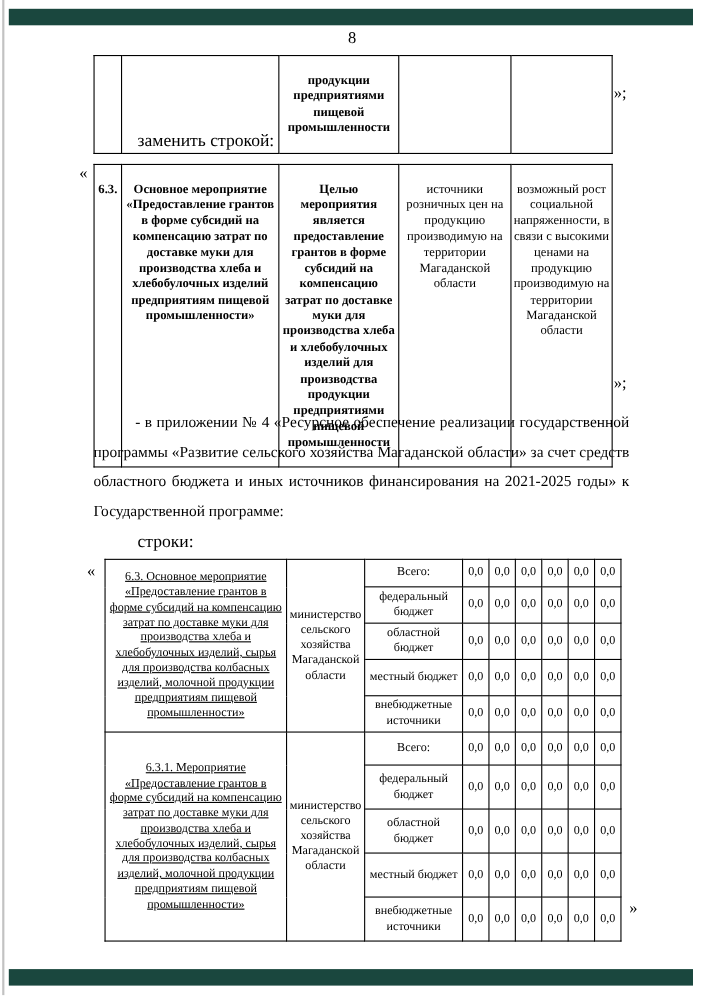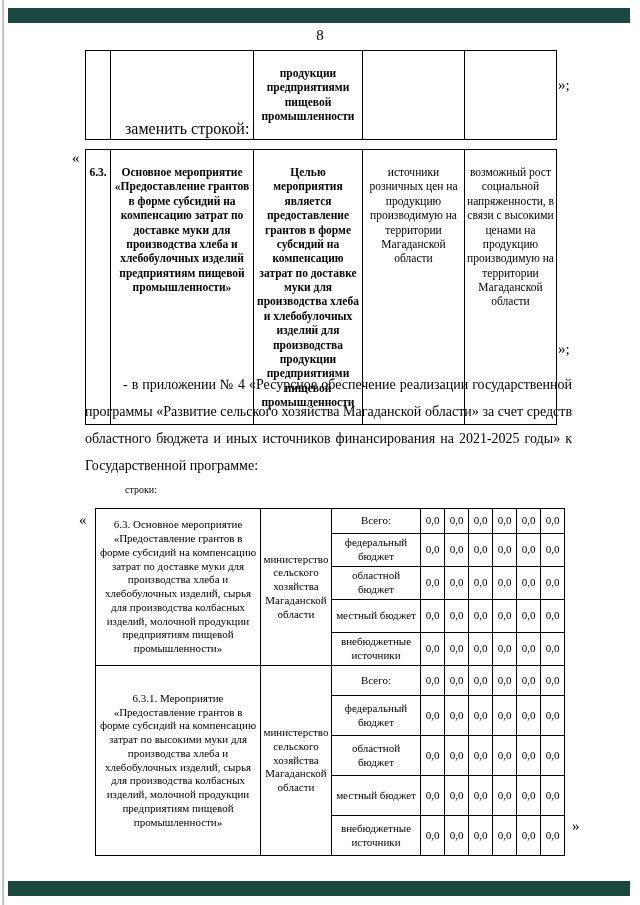--- a/index.html
+++ b/index.html
@@ -68,33 +68,33 @@
     top: 371px; left: 85px;
     width: 487px;
     font-size: 14px;
     line-height: 27px;
     text-align: justify;
     text-indent: 38px;
   }
   .rows-label {
     position: absolute;
     top: 484px; left: 125px;
-    font-size: 10px;
+    font-size: 16px;
     text-align: right;
   }
   
   .t2 { position: absolute; top: 508px; left: 95px; width: 470px; }
   .t2 td {
     font-size: 11px;
     line-height: 1.25;
     text-align: center;
     vertical-align: middle;
     padding: 1px 2px;
   }
-  .t2 td.col-title { padding: 2px 3px; }
+  .t2 td.col-title { padding: 2px 3px; text-decoration: underline; }
   .g1.row-total  td { height: 22px; }
   .g1.row-budget td { height: 30px; }
   .g2.row-total  td { height: 27px; }
   .g2.row-budget td { height: 37px; }
 </style>
 </head>
 <body>
 
 <div class="page">
 
@@ -206,21 +206,21 @@
         <tr class="g1 row-budget">
           <td class="col-budget">внебюджетные источники</td>
           <td class="col-val">0,0</td>
           <td class="col-val">0,0</td>
           <td class="col-val">0,0</td>
           <td class="col-val">0,0</td>
           <td class="col-val">0,0</td>
           <td class="col-val">0,0</td>
         </tr>
         <tr class="g2 row-total">
-          <td rowspan="5" class="col-title">6.3.1. Мероприятие «Предоставление грантов в форме субсидий на компенсацию затрат по высокими муки для производства хлеба и хлебобулочных изделий, сырья для производства колбасных изделий, молочной продукции предприятиям пищевой промышленности»</td>
+          <td rowspan="5" class="col-title">6.3.1. Мероприятие «Предоставление грантов в форме субсидий на компенсацию затрат по доставке муки для производства хлеба и хлебобулочных изделий, сырья для производства колбасных изделий, молочной продукции предприятиям пищевой промышленности»</td>
           <td rowspan="5" class="col-exec">министерство сельского хозяйства Магаданской области</td>
           <td class="col-budget">Всего:</td>
           <td class="col-val">0,0</td>
           <td class="col-val">0,0</td>
           <td class="col-val">0,0</td>
           <td class="col-val">0,0</td>
           <td class="col-val">0,0</td>
           <td class="col-val">0,0</td>
         </tr>
         <tr class="g2 row-budget">

